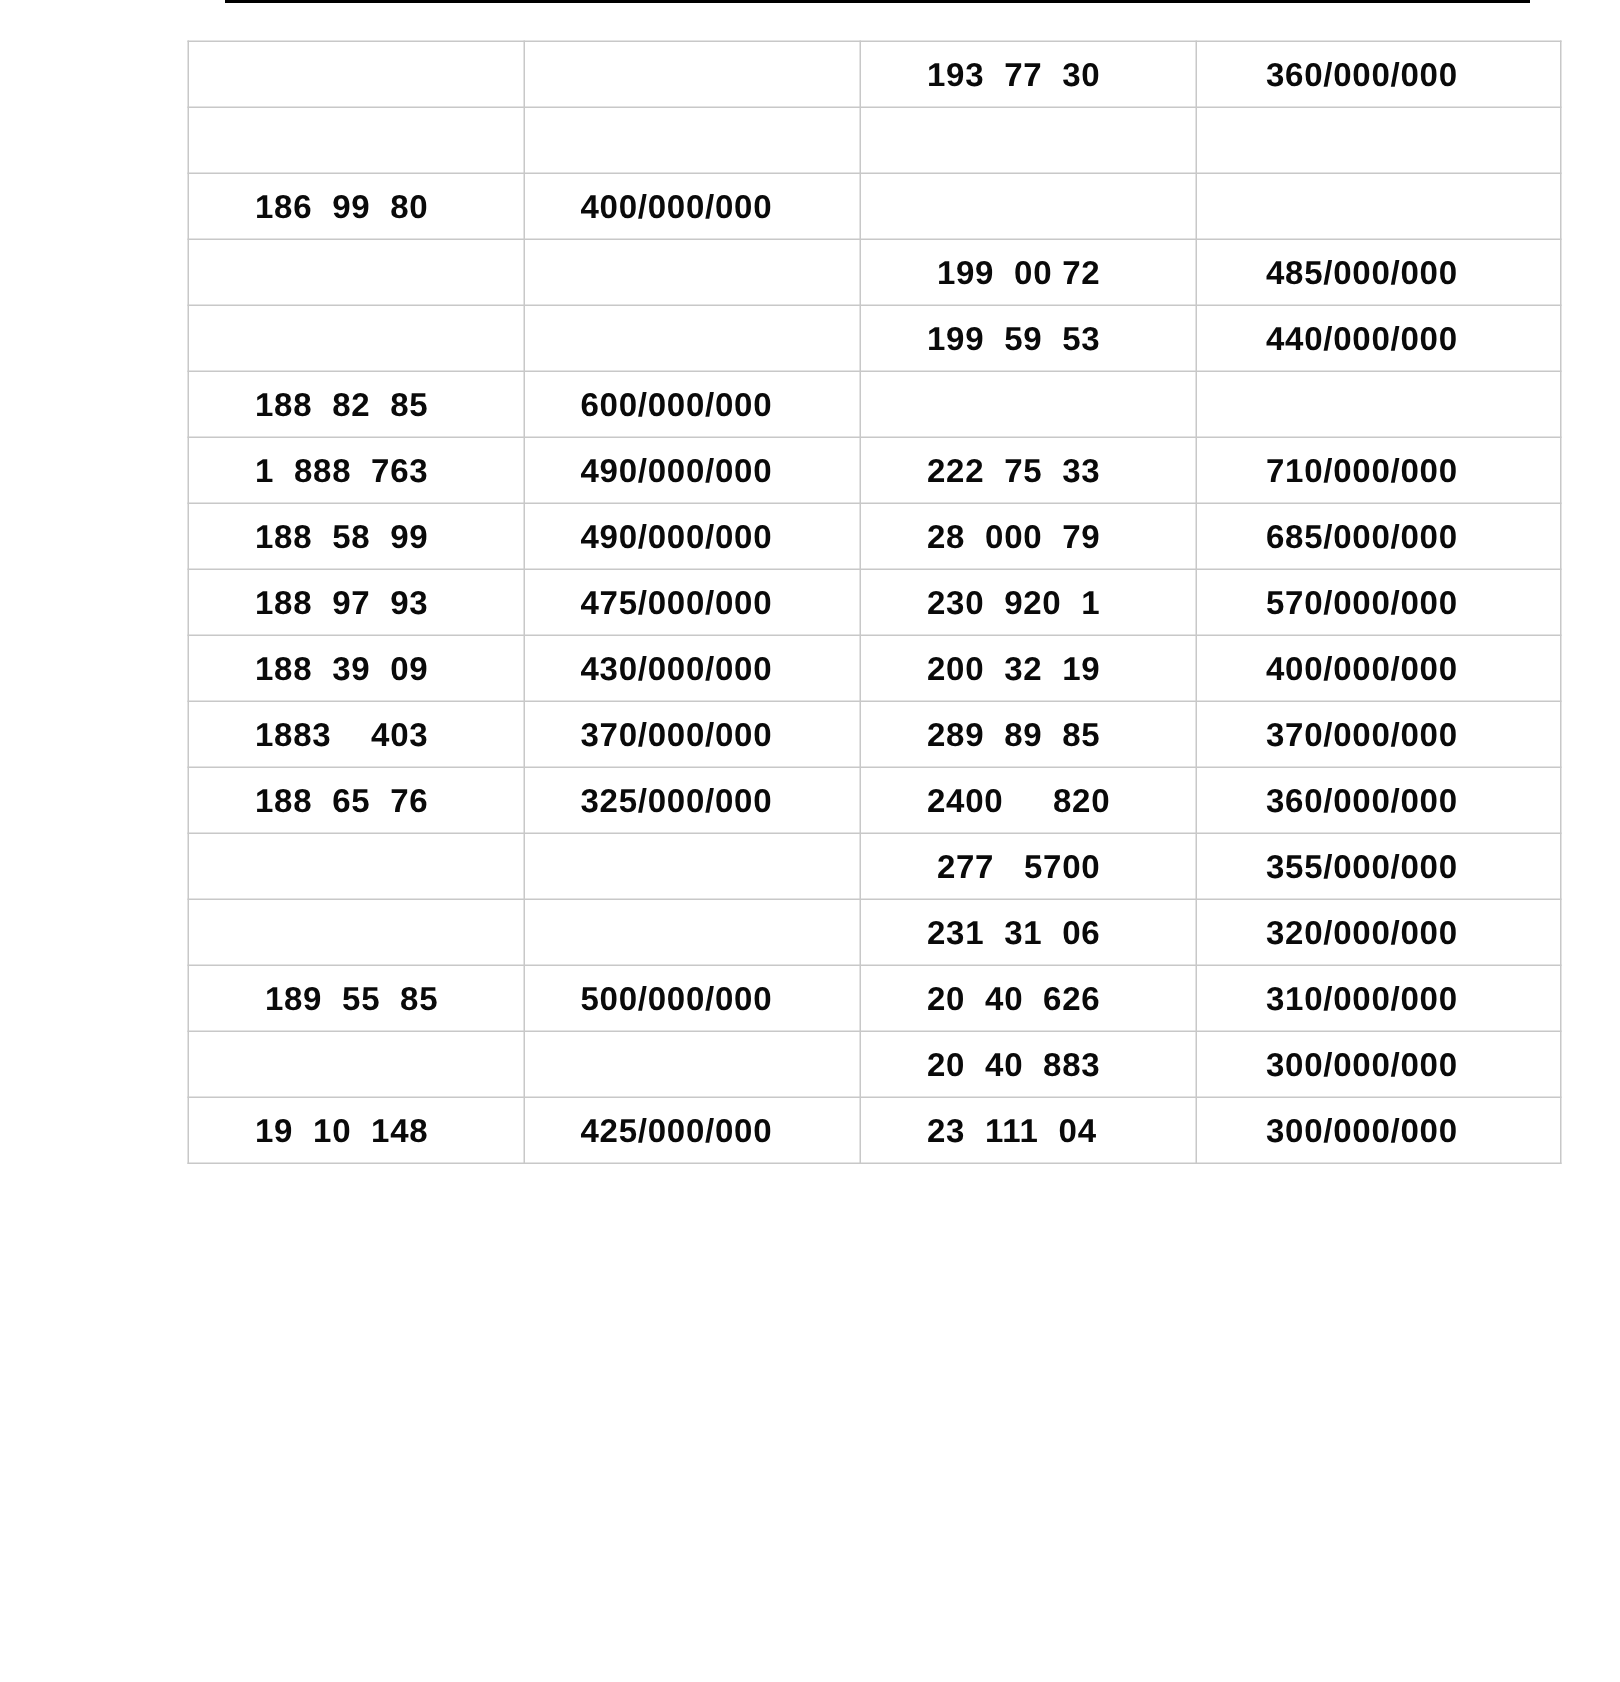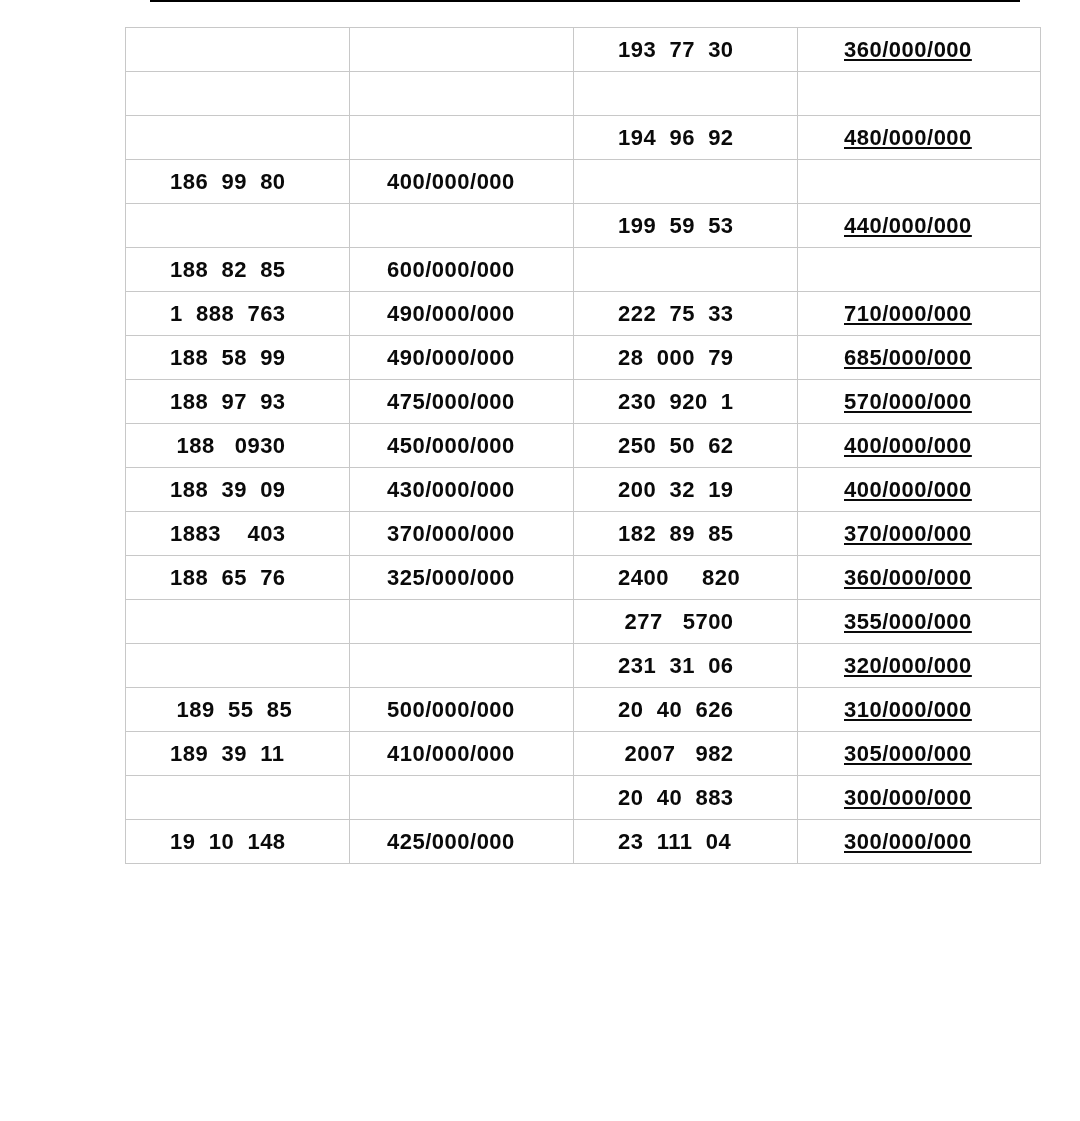--- a/index.html
+++ b/index.html
@@ -37,21 +37,21 @@
       font-weight: bold;
       font-size: 22px;
       color: #0a0a0a;
       white-space: pre;
       vertical-align: middle;
       letter-spacing: 0.5px;
     }
     .sheet td.col-a { width: 223px; }
     .sheet td.col-b { width: 223px; }
     .sheet td.col-c { width: 223px; }
-    .sheet td.col-d { width: 242px; text-decoration: underline; }
+    .sheet td.col-d { width: 242px; }
     .sheet td .txt {
       display: block;
     }
     .sheet td.col-a .txt { padding-left: 44px; }
     .sheet td.col-b .txt { padding-left: 37px; }
     .sheet td.col-c .txt { padding-left: 44px; }
     .sheet td.col-d .txt { padding-left: 46px; }
   </style>
 </head>
 <body>
@@ -66,30 +66,30 @@
         <td class="col-c"><span class="txt">193  77  30</span></td>
         <td class="col-d"><span class="txt">360/000/000</span></td>
       </tr>
       <tr>
         <td class="col-a"><span class="txt"></span></td>
         <td class="col-b"><span class="txt"></span></td>
         <td class="col-c"><span class="txt"></span></td>
         <td class="col-d"><span class="txt"></span></td>
       </tr>
       <tr>
-        <td class="col-a"><span class="txt"></span></td>
-        <td class="col-b"><span class="txt"></span></td>
-        <td class="col-c"><span class="txt">194  96  92</span></td>
-        <td class="col-d"><span class="txt">480/000/000</span></td>
-      </tr>
-      <tr>
         <td class="col-a"><span class="txt">186  99  80</span></td>
         <td class="col-b"><span class="txt">400/000/000</span></td>
         <td class="col-c"><span class="txt"></span></td>
         <td class="col-d"><span class="txt"></span></td>
+      </tr>
+      <tr>
+        <td class="col-a"><span class="txt"></span></td>
+        <td class="col-b"><span class="txt"></span></td>
+        <td class="col-c"><span class="txt"> 199  00 72</span></td>
+        <td class="col-d"><span class="txt">485/000/000</span></td>
       </tr>
       <tr>
         <td class="col-a"><span class="txt"></span></td>
         <td class="col-b"><span class="txt"></span></td>
         <td class="col-c"><span class="txt">199  59  53</span></td>
         <td class="col-d"><span class="txt">440/000/000</span></td>
       </tr>
       <tr>
         <td class="col-a"><span class="txt">188  82  85</span></td>
         <td class="col-b"><span class="txt">600/000/000</span></td>
@@ -108,35 +108,29 @@
         <td class="col-c"><span class="txt">28  000  79</span></td>
         <td class="col-d"><span class="txt">685/000/000</span></td>
       </tr>
       <tr>
         <td class="col-a"><span class="txt">188  97  93</span></td>
         <td class="col-b"><span class="txt">475/000/000</span></td>
         <td class="col-c"><span class="txt">230  920  1</span></td>
         <td class="col-d"><span class="txt">570/000/000</span></td>
       </tr>
       <tr>
-        <td class="col-a"><span class="txt"> 188   0930</span></td>
-        <td class="col-b"><span class="txt">450/000/000</span></td>
-        <td class="col-c"><span class="txt">250  50  62</span></td>
-        <td class="col-d"><span class="txt">400/000/000</span></td>
-      </tr>
-      <tr>
         <td class="col-a"><span class="txt">188  39  09</span></td>
         <td class="col-b"><span class="txt">430/000/000</span></td>
         <td class="col-c"><span class="txt">200  32  19</span></td>
         <td class="col-d"><span class="txt">400/000/000</span></td>
       </tr>
       <tr>
         <td class="col-a"><span class="txt">1883    403</span></td>
         <td class="col-b"><span class="txt">370/000/000</span></td>
-        <td class="col-c"><span class="txt">182  89  85</span></td>
+        <td class="col-c"><span class="txt">289  89  85</span></td>
         <td class="col-d"><span class="txt">370/000/000</span></td>
       </tr>
       <tr>
         <td class="col-a"><span class="txt">188  65  76</span></td>
         <td class="col-b"><span class="txt">325/000/000</span></td>
         <td class="col-c"><span class="txt">2400     820</span></td>
         <td class="col-d"><span class="txt">360/000/000</span></td>
       </tr>
       <tr>
         <td class="col-a"><span class="txt"></span></td>
@@ -150,26 +144,20 @@
         <td class="col-c"><span class="txt">231  31  06</span></td>
         <td class="col-d"><span class="txt">320/000/000</span></td>
       </tr>
       <tr>
         <td class="col-a"><span class="txt"> 189  55  85</span></td>
         <td class="col-b"><span class="txt">500/000/000</span></td>
         <td class="col-c"><span class="txt">20  40  626</span></td>
         <td class="col-d"><span class="txt">310/000/000</span></td>
       </tr>
       <tr>
-        <td class="col-a"><span class="txt">189  39  11</span></td>
-        <td class="col-b"><span class="txt">410/000/000</span></td>
-        <td class="col-c"><span class="txt"> 2007   982</span></td>
-        <td class="col-d"><span class="txt">305/000/000</span></td>
-      </tr>
-      <tr>
         <td class="col-a"><span class="txt"></span></td>
         <td class="col-b"><span class="txt"></span></td>
         <td class="col-c"><span class="txt">20  40  883</span></td>
         <td class="col-d"><span class="txt">300/000/000</span></td>
       </tr>
       <tr>
         <td class="col-a"><span class="txt">19  10  148</span></td>
         <td class="col-b"><span class="txt">425/000/000</span></td>
         <td class="col-c"><span class="txt">23  111  04</span></td>
         <td class="col-d"><span class="txt">300/000/000</span></td>

